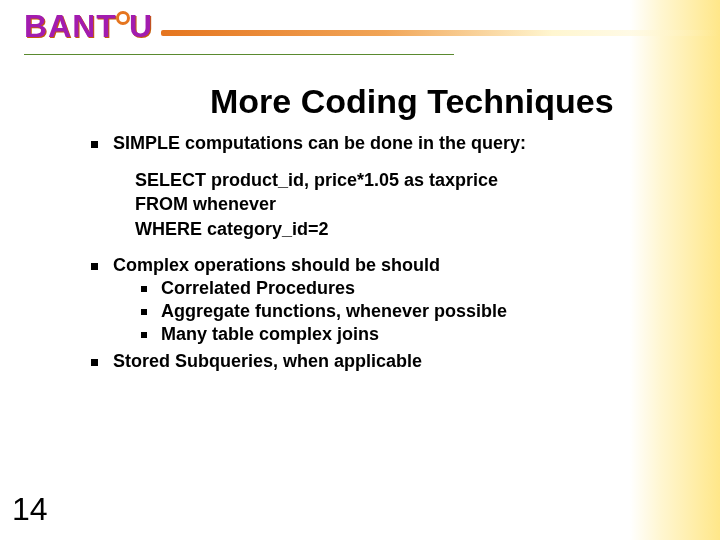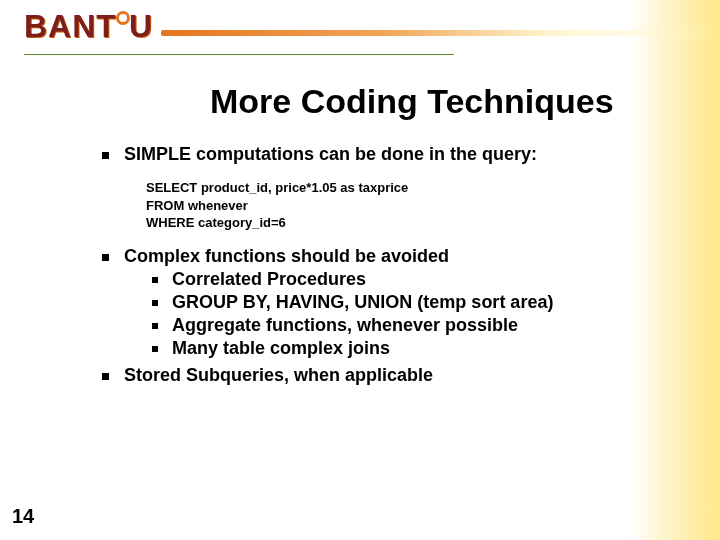--- a/index.html
+++ b/index.html
@@ -28,21 +28,21 @@
   }
   .logo-row {
     display: flex;
     align-items: center;
   }
   .brand {
     font-family: "Arial Black", Arial, sans-serif;
     font-weight: 900;
     font-size: 32px;
     letter-spacing: 1px;
-    color: #7f1d1d;
+    color: #a21caf;
     text-shadow: 1px 1px 0 #c65c0a;
     display: flex;
     align-items: center;
   }
   .brand .dot {
     display: inline-block;
     width: 8px;
     height: 8px;
     border: 3px solid #e5751f;
     border-radius: 50%;
@@ -80,40 +80,40 @@
     position: absolute;
     top: 128px;
     left: 86px;
     right: 80px;
     font-size: 18px;
     color: #000;
   }
   ul.outer {
     list-style: none;
     padding: 0;
-    margin: 16px;
+    margin: 5px;
   }
   ul.outer > li {
     position: relative;
     padding-left: 22px;
     margin-bottom: 6px;
     font-weight: bold;
   }
   ul.outer > li::before {
     content: "";
     position: absolute;
     left: 0;
     top: 8px;
     width: 7px;
     height: 7px;
     background: #000;
   }
   .code-block {
     font-weight: bold;
-    font-size: 13px;
+    font-size: 18px;
     margin: 14px 0 14px 22px;
     line-height: 1.35;
   }
   ul.inner {
     list-style: none;
     padding: 0;
     margin: 2px 0 2px 28px;
   }
   ul.inner > li {
     position: relative;
@@ -127,22 +127,22 @@
     left: 0;
     top: 8px;
     width: 6px;
     height: 6px;
     background: #000;
   }
   .page-number {
     position: absolute;
     left: 12px;
     bottom: 12px;
-    font-size: 20px;
-    font-weight: bold;
+    font-size: 32px;
+    font-weight: normal;
     color: #000;
   }
 </style>
 </head>
 <body>
 
 <div class="side-gradient"></div>
 
 <div class="header">
   <div class="logo-row">
@@ -159,28 +159,27 @@
 
 <div class="title">More Coding Techniques</div>
 
 <div class="content">
   <ul class="outer">
     <li>
       <span>SIMPLE computations can be done in the query:</span>
       <div class="code-block">
         <div>SELECT product_id, price*1.05 as taxprice</div>
         <div>FROM whenever</div>
-        <div>WHERE category_id=6</div>
+        <div>WHERE category_id=2</div>
       </div>
     </li>
     <li>
-      <span>Complex functions should be avoided</span>
+      <span>Complex operations should be should</span>
       <ul class="inner">
         <li>Correlated Procedures</li>
-        <li>GROUP BY, HAVING, UNION (temp sort area)</li>
         <li>Aggregate functions, whenever possible</li>
         <li>Many table complex joins</li>
       </ul>
     </li>
     <li>
       <span>Stored Subqueries, when applicable</span>
     </li>
   </ul>
 </div>
 

